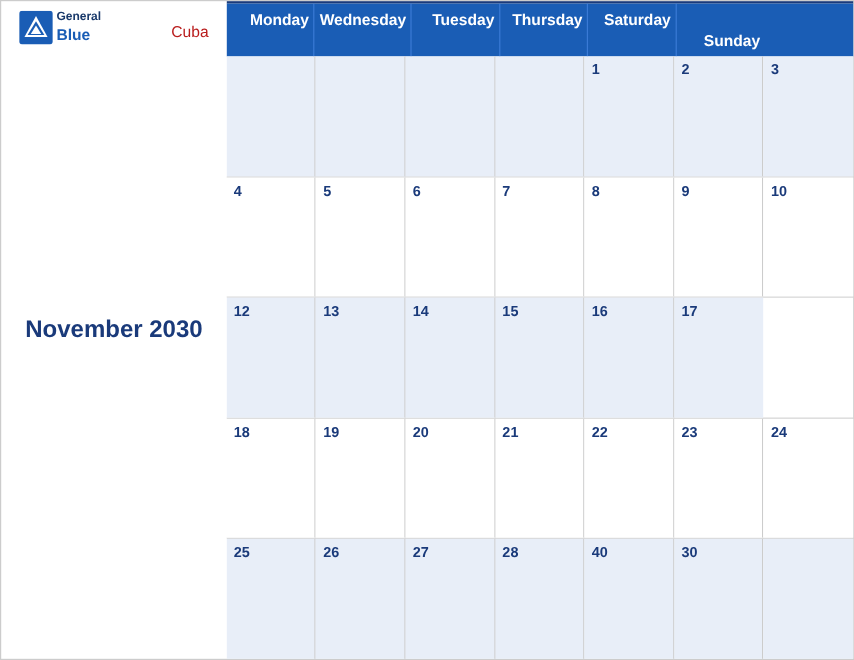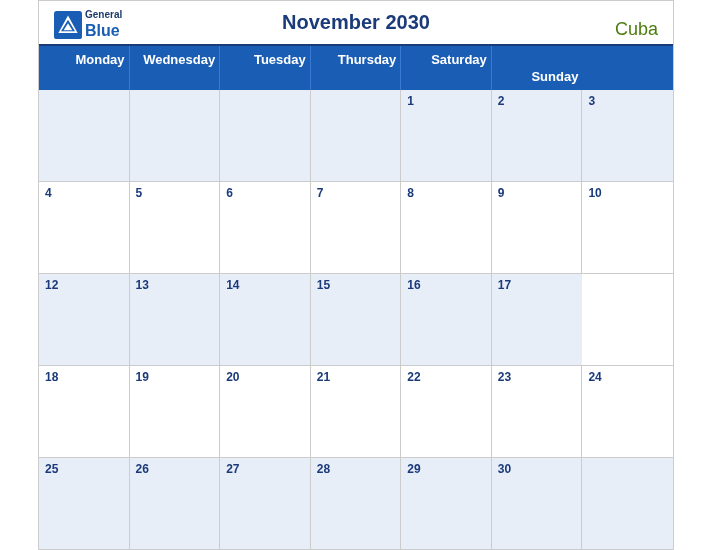--- a/index.html
+++ b/index.html
@@ -7,26 +7,26 @@
       font-family: Arial, sans-serif;
       background: #fff;
       width: 712px;
       height: 550px;
       display: flex;
       flex-direction: column;
       align-items: center;
     }
 
     .calendar-container {
-      width: 636px;
+      width: 712px;
       height: 550px;
       background: #fff;
       border: 1px solid #ccc;
       display: flex;
-      flex-direction: column;
+      flex-direction: row;
     }
 
     .calendar-header {
       display: flex;
       align-items: center;
       justify-content: center;
       padding: 10px 20px;
       position: relative;
     }
 
@@ -39,40 +39,40 @@
       gap: 3px;
     }
 
     .logo-text {
       font-size: 11px;
       color: #1a3a6b;
       line-height: 1.2;
     }
 
     .logo-text .general { font-weight: bold; font-size: 10px; }
-    .logo-text .blue { font-weight: bold; font-size: 16px; color: #1a5db5; }
+    .logo-text .blue { font-weight: bold; font-size: 13px; color: #1a5db5; }
 
     .logo-icon {
       width: 28px;
       height: 28px;
     }
 
     .calendar-title {
       font-size: 20px;
       color: #1a3a7a;
       font-weight: bold;
       text-align: center;
     }
 
     .country-label {
       position: absolute;
       right: 15px;
       top: 18px;
-      font-size: 18px;
-      color: #4d7c0f;
+      font-size: 13px;
+      color: #b91c1c;
     }
 
     .calendar-grid {
       flex: 1;
       display: flex;
       flex-direction: column;
       border-top: 2px solid #1a3a7a;
     }
 
     .days-header {
@@ -269,21 +269,21 @@
           <div class="day-cell">
             <span class="day-number">26</span>
           </div>
           <div class="day-cell">
             <span class="day-number">27</span>
           </div>
           <div class="day-cell">
             <span class="day-number">28</span>
           </div>
           <div class="day-cell">
-            <span class="day-number">29</span>
+            <span class="day-number">40</span>
           </div>
           <div class="day-cell">
             <span class="day-number">30</span>
           </div>
           <div class="day-cell empty">
             <span class="day-number"></span>
           </div>
         </div>
       </div>
   </div>

